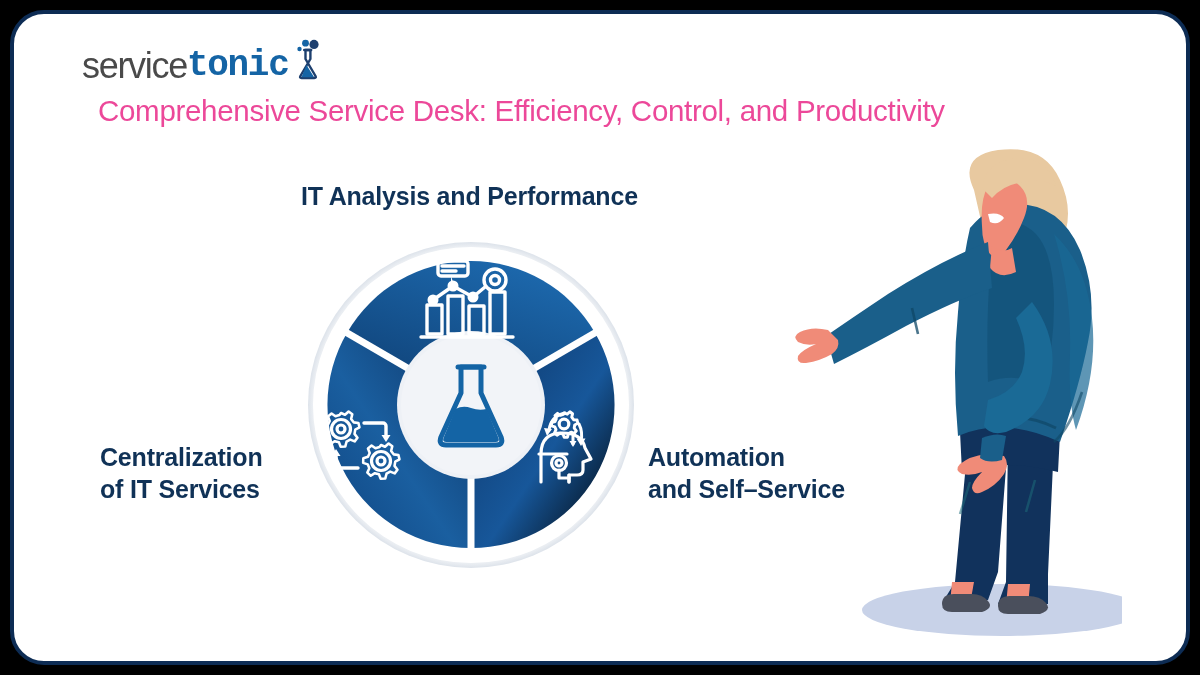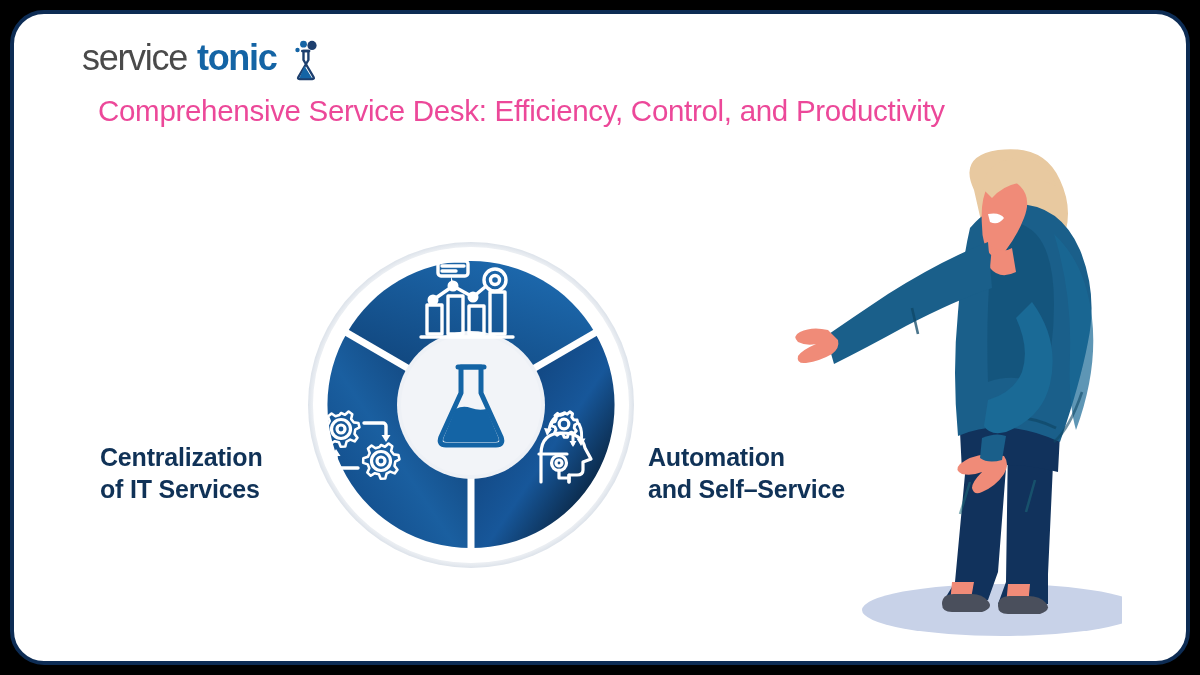--- a/index.html
+++ b/index.html
@@ -32,32 +32,33 @@
     overflow: hidden;
   }
 
   
   .logo {
     position: absolute;
     left: 68px;
     top: 26px;
     height: 44px;
     display: flex;
-    gap: 10px;
+    align-items: flex-end;
+    gap: 0px;
   }
   .logo-service {
     font-family: "Liberation Sans", sans-serif;
     font-size: 36px;
     font-weight: 400;
     letter-spacing: -1.3px;
     color: #4a4a4a;
     line-height: 1;
   }
   .logo-tonic {
-    font-family: Liberation Sans, sans-serif;
+    font-family: Liberation Mono, monospace;
     font-size: 36px;
     font-weight: 700;
     letter-spacing: -1.3px;
     color: #1464a5;
     line-height: 1;
   }
   .logo-flask { margin-left: 1px; margin-bottom: -1px; }
 
   
   .title {
@@ -133,20 +134,21 @@
           <circle cx="10.5" cy="10.0" r="2.2" fill="#1464a5"></circle>
           <path d="M19.5 11 L19.5 20 L29.5 37 Q30.6 39 28.4 39 L15.5 39 Q13.3 39 14.4 37 L24.4 20 L24.4 11 Z" transform="translate(-3,0)" fill="none" stroke="#1d3f6e" stroke-width="2.4" stroke-linejoin="round"></path>
           <path d="M17.5 26 L24.5 37.2 Q25.2 38.3 23.9 38.3 L13.4 38.3 Q12.1 38.3 12.8 37.2 Z" fill="#1464a5"></path>
           <path d="M15.2 11 L22.2 11" stroke="#1d3f6e" stroke-width="2.4" stroke-linecap="round"></path>
         </svg>
       </span>
     </div>
 
     <div class="title">Comprehensive Service Desk: Efficiency, Control, and Productivity</div>
 
+    <div class="label label-top">IT Analysis and Performance</div>
     <div class="label label-left">Centralization
 of IT Services</div>
     <div class="label label-right">Automation
 and Self–Service</div>
 
     <div class="donut-wrap">
       <svg width="330" height="330" viewBox="0 0 330 330">
         <defs>
           <linearGradient id="gradTop" x1="0" y1="1" x2="0.6" y2="0">
             <stop offset="0%" stop-color="#0d3b6e"></stop>

